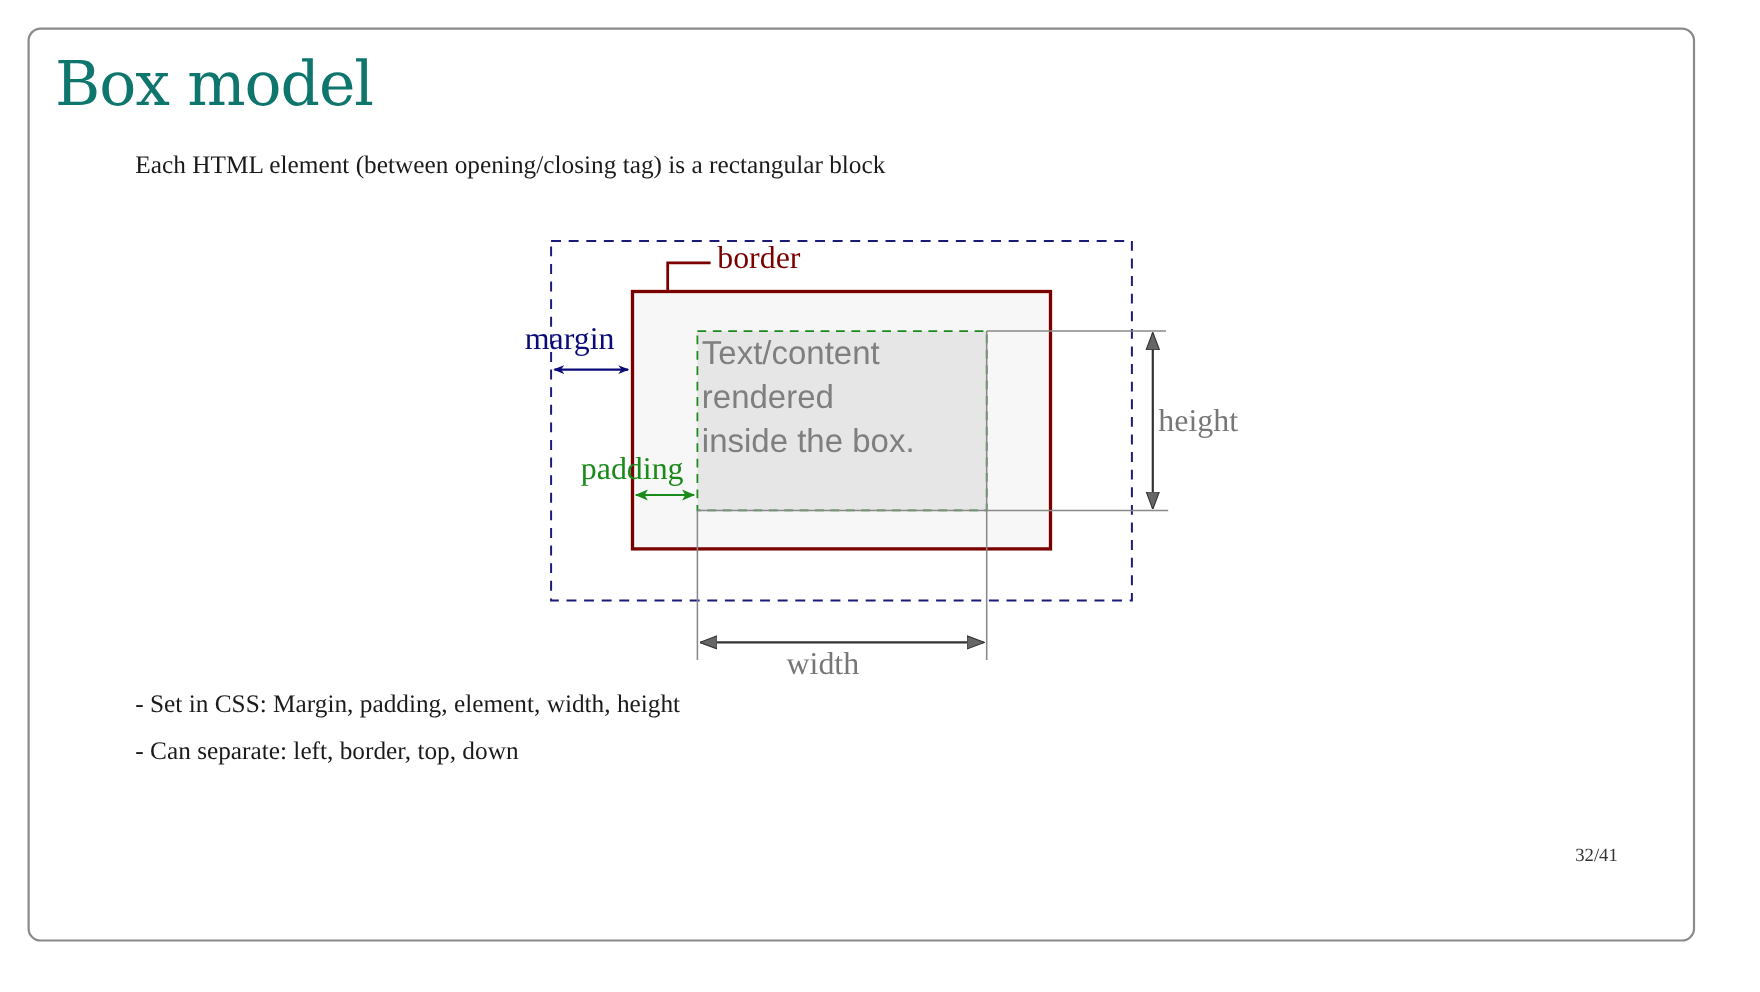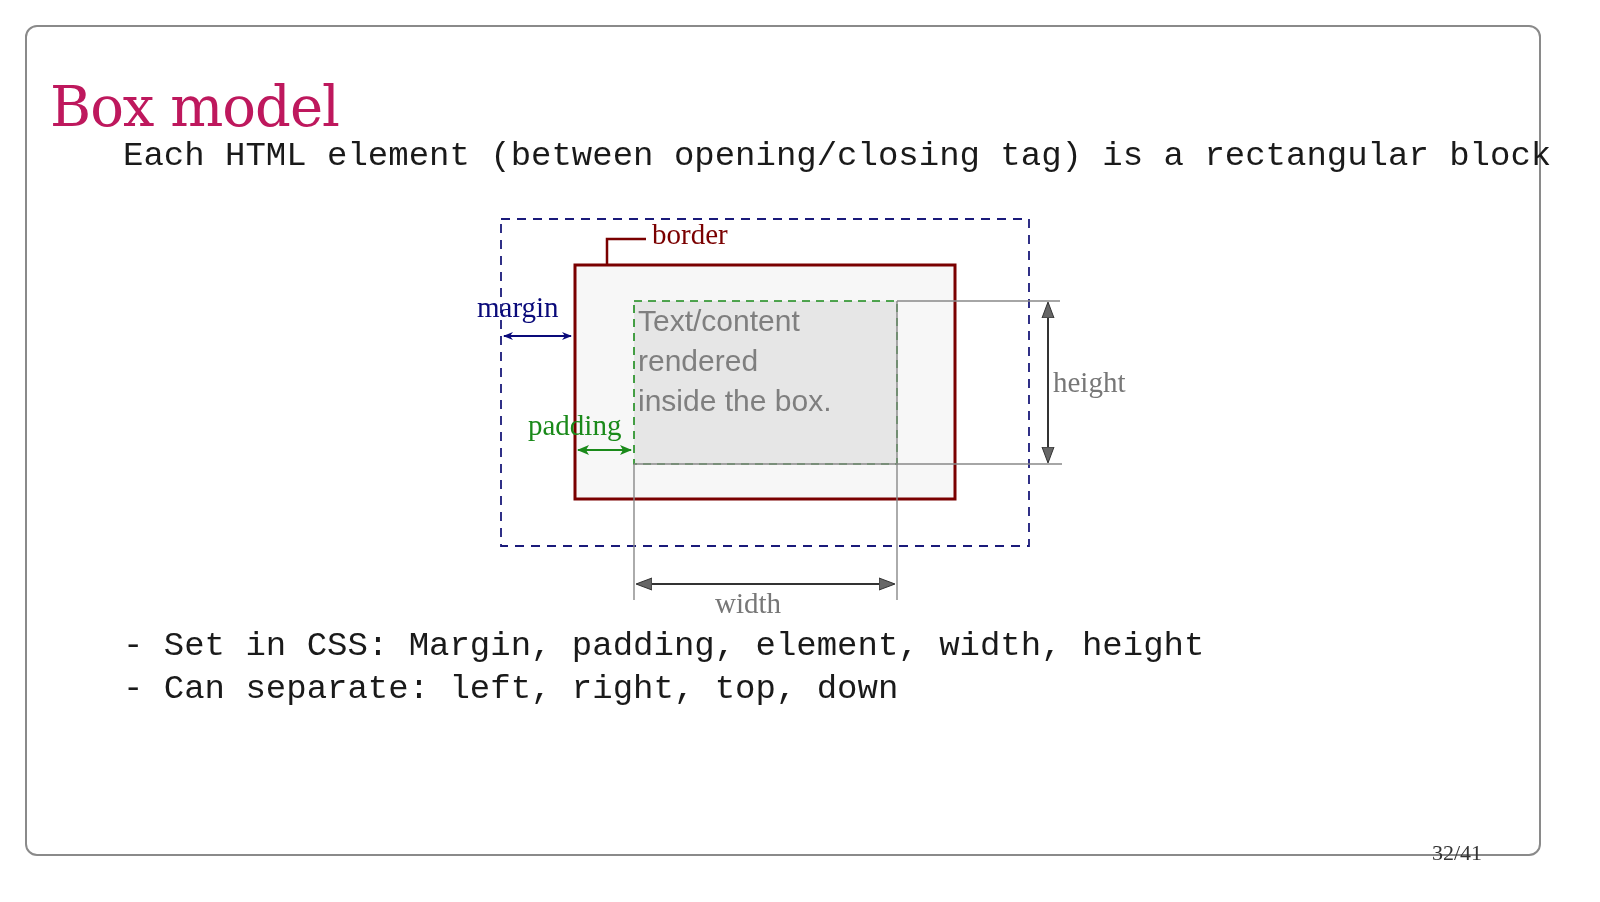--- a/index.html
+++ b/index.html
@@ -4,33 +4,33 @@
 <style>
   html, body { margin: 0; padding: 0; background: #ffffff; }
   body { width: 1600px; height: 902px; position: relative; overflow: hidden; }
   .slide {
     position: absolute; left: 25px; top: 25px; width: 1516px; height: 831px;
     border: 2px solid #8a8a8a; border-radius: 12px; box-sizing: border-box; background: #fff;
   }
   .title {
     position: absolute; left: 50px; top: 44px;
     font-family: "DejaVu Serif", "Liberation Serif", serif;
-    font-size: 56px; color: #be185d; letter-spacing: -1px; white-space: nowrap; margin-top: 30px;
+    font-size: 56px; color: #0f766e; letter-spacing: -1px; white-space: nowrap;
   }
   .intro, .bullet {
     position: absolute; left: 123px;
-    font-family: Liberation Mono, monospace;
-    font-size: 34px; color: #1a1a1a; white-space: nowrap;
+    font-family: Liberation Serif, serif;
+    font-size: 23px; color: #1a1a1a; white-space: nowrap;
   }
   .intro { top: 137px; }
   .bullet1 { top: 627px; }
   .bullet2 { top: 670px; }
   .pagenum {
-    position: absolute; left: 1432px; top: 840px;
-    font-family: "Liberation Serif", serif; font-size: 22px; color: #333;
+    position: absolute; left: 1432px; top: 768px;
+    font-family: "Liberation Serif", serif; font-size: 17px; color: #333;
   }
   svg.diagram { position: absolute; left: 0; top: 0; }
   .sl { font-family: "Liberation Serif", "DejaVu Serif", serif; font-size: 29px; }
   .ct { font-family: "Liberation Sans", "DejaVu Sans", sans-serif; font-size: 30px; fill: #7f7f7f; }
 </style>
 </head>
 <body>
 
 <div class="slide"></div>
 
@@ -74,15 +74,15 @@
 
   <text class="sl" x="528" y="435" fill="#1a8a1a">padding</text>
   <line x1="578" y1="450" x2="631" y2="450" stroke="#1a8a1a" stroke-width="2" marker-start="url(#arrGreen)" marker-end="url(#arrGreen)"></line>
 
   <text class="ct" x="638" y="331">Text/content</text>
   <text class="ct" x="638" y="371">rendered</text>
   <text class="ct" x="638" y="411">inside the box.</text>
 </svg>
 
 <div class="bullet bullet1">- Set in CSS: Margin, padding, element, width, height</div>
-<div class="bullet bullet2">- Can separate: left, right, top, down</div>
+<div class="bullet bullet2">- Can separate: left, border, top, down</div>
 
 <div class="pagenum">32/41</div>
 
 </body></html>

